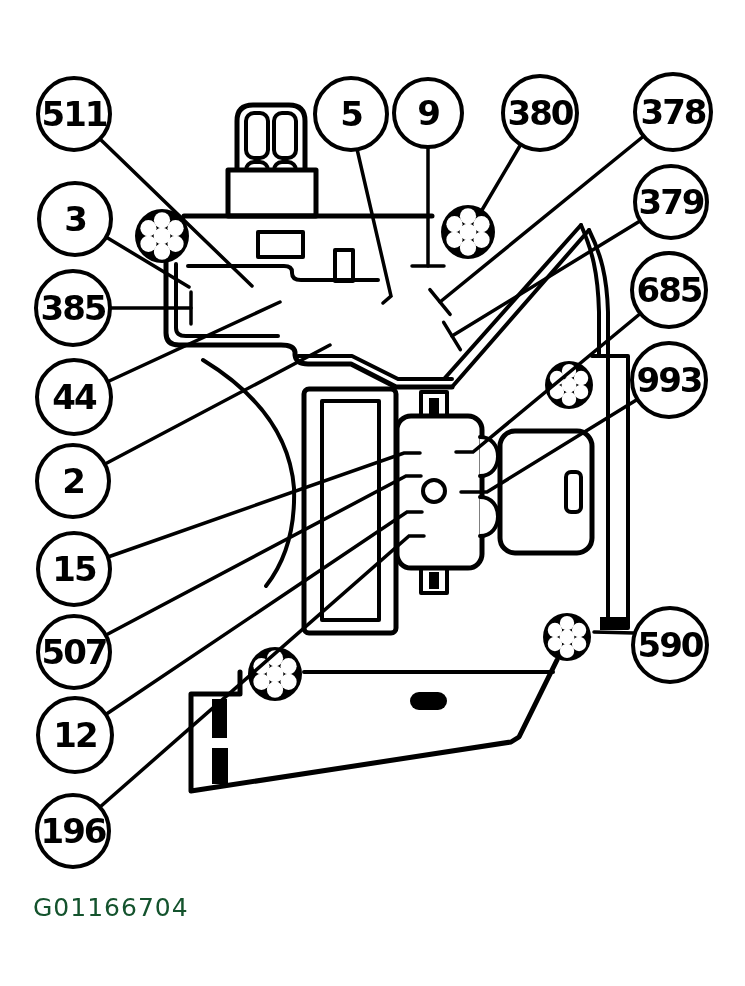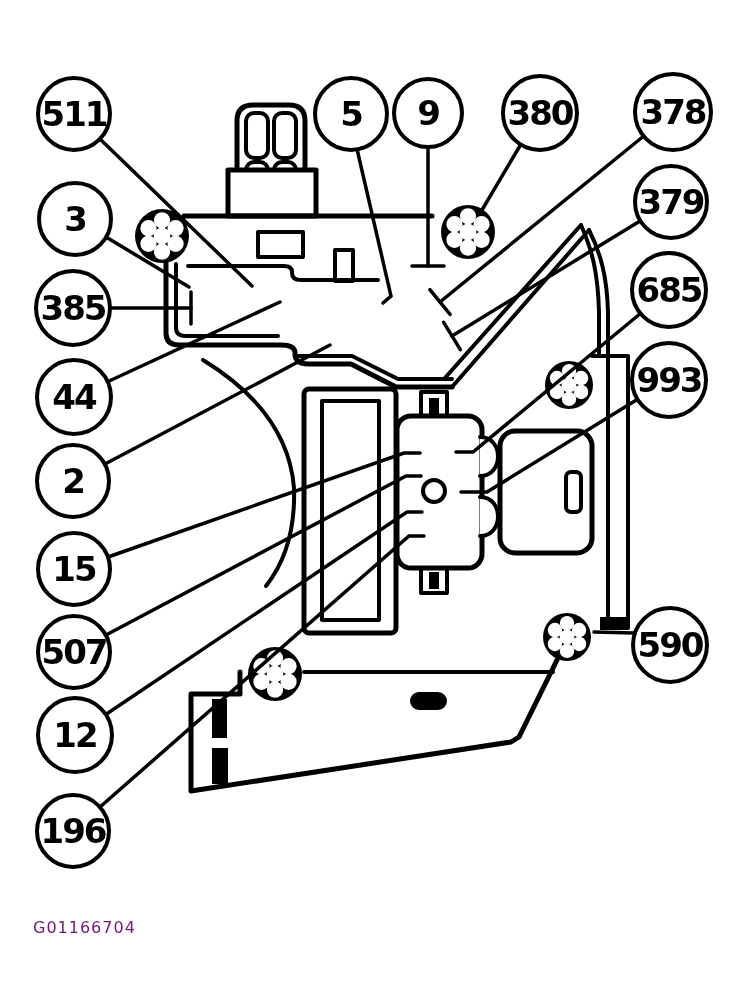--- a/index.html
+++ b/index.html
@@ -7,21 +7,21 @@
          font-family:"DejaVu Sans","Liberation Sans",sans-serif;}
   svg{position:absolute;left:0;top:0;}
   .ln{fill:none;stroke:#000;stroke-width:4;stroke-linejoin:round;stroke-linecap:round;}
   .ln5{stroke-width:5;}
   .ln3{stroke-width:3;}
   .wfill{fill:#ffffff;}
   .leader{fill:none;stroke:#000;stroke-width:3.5;stroke-linecap:round;}
   .balloon{fill:#ffffff;stroke:#000;stroke-width:4;}
   .balloon-label{font-family:"DejaVu Sans","Liberation Sans",sans-serif;font-weight:bold;
                  font-size:34px;letter-spacing:-2px;text-anchor:middle;fill:#000;}
-  .caption{position:absolute;left:33px;top:918px;font-size:16px;letter-spacing:1px;color:#701a75;}
+  .caption{position:absolute;left:33px;top:893px;font-size:25px;letter-spacing:1px;color:#14532d;}
 </style>
 </head>
 <body>
 
 <div id="stage">
   <svg id="diagram" width="745" height="986" viewBox="0 0 745 986">
 
     <g id="drawing">
 
       <g>

